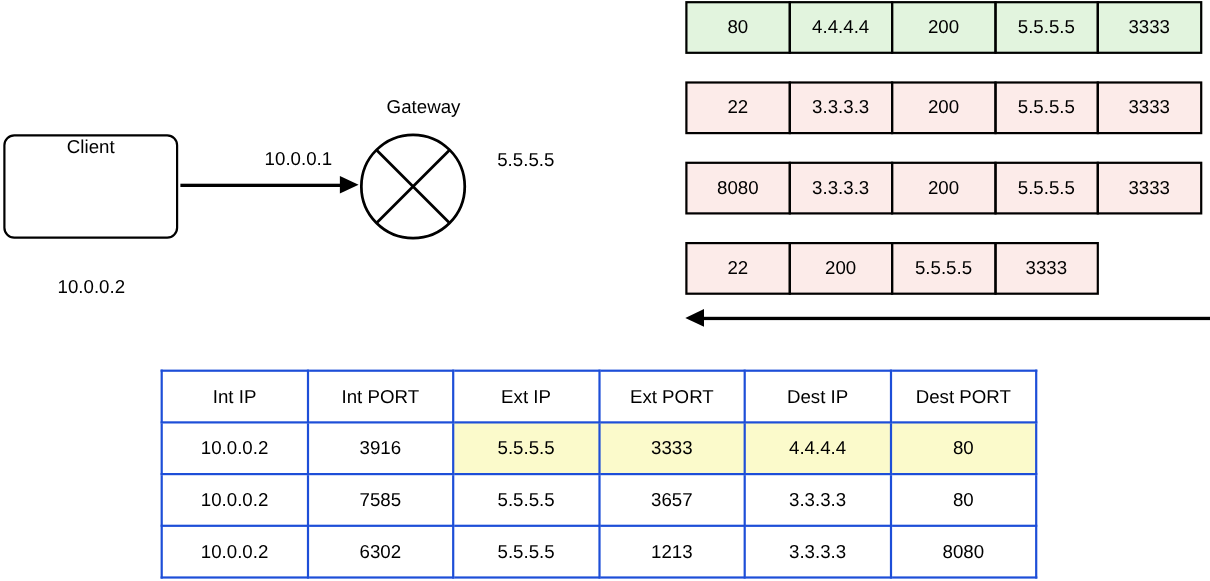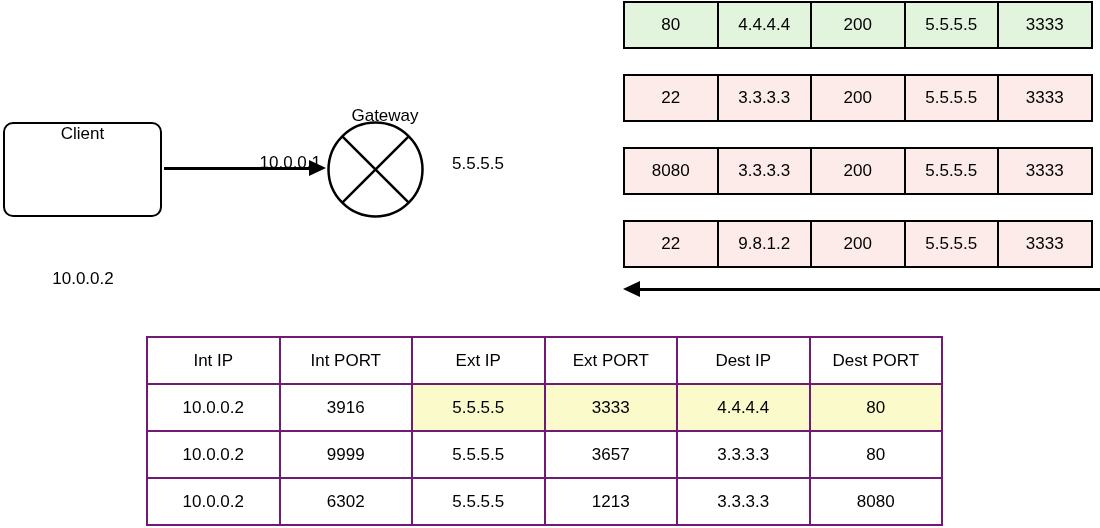--- a/index.html
+++ b/index.html
@@ -9,24 +9,24 @@
     font-family:"Liberation Sans", sans-serif; color:#000;
   }
 
   
   .client-box {
     position:absolute; left:3px; top:122px; width:159px; height:95px;
     border:2px solid #000; border-radius:10px; background:#fff;
     display:flex; justify-content:center;
     font-size:17px; box-sizing:border-box;
   }
-  .label { position:absolute; font-size:17px; white-space:nowrap;margin-top:18px; }
+  .label { position:absolute; font-size:17px; white-space:nowrap; }
   .client-ip   { left:3px;   top:251px; width:160px; text-align:center; }
   .gateway-lbl { left:330px; top:88px;  width:110px; text-align:center; }
-  .int-ip-lbl  { left:236px; top:135px; width:85px;  text-align:right; }
+  .int-ip-lbl  { left:217px; top:135px; width:85px;  text-align:right; }
   .ext-ip-lbl  { left:452px; top:136px; }
 
   
   .hline { position:absolute; background:#000; height:3px; }
   .arrow-line-right { left:164px; top:167px; width:146px; }
   .arrow-line-left  { left:638px; top:288px; width:462px; }
   .tri { position:absolute; width:0; height:0; }
   .tri-right { left:309px; top:160px;
     border-top:8px solid transparent; border-bottom:8px solid transparent;
     border-left:17px solid #000; }
@@ -46,21 +46,21 @@
   }
   .packet-cell:first-child { margin-left:0; }
   .pr-0 { top:1px; } .pr-1 { top:74px; } .pr-2 { top:147px; } .pr-3 { top:220px; }
 
   
   .nat-table {
     position:absolute; left:146px; top:336px;
     border-collapse:collapse; table-layout:fixed; width:797px;
   }
   .nat-table th, .nat-table td {
-    border:2px solid #701a75; height:45px; padding:0;
+    border:2px solid #1d4ed8; height:45px; padding:0;
     text-align:center; vertical-align:middle;
     font-size:17px; font-weight:normal; background:#fff;
   }
 </style>
 </head>
 <body>
 
 <div class="canvas">
 
   <div class="client-box">
@@ -96,21 +96,20 @@
   </div>
   <div class="packet-row pr-2" style="background: rgb(252, 235, 233);">
     <div class="packet-cell">8080</div>
     <div class="packet-cell">3.3.3.3</div>
     <div class="packet-cell">200</div>
     <div class="packet-cell">5.5.5.5</div>
     <div class="packet-cell">3333</div>
   </div>
   <div class="packet-row pr-3" style="background: rgb(252, 235, 233);">
     <div class="packet-cell">22</div>
-    <div class="packet-cell">9.8.1.2</div>
     <div class="packet-cell">200</div>
     <div class="packet-cell">5.5.5.5</div>
     <div class="packet-cell">3333</div>
   </div>
 
   <div class="tri tri-left"></div>
   <div class="hline arrow-line-left"></div>
 
   <table class="nat-table">
     <tbody>
@@ -125,21 +124,21 @@
     <tr>
       <td>10.0.0.2</td>
       <td>3916</td>
       <td style="background: rgb(251, 250, 203);">5.5.5.5</td>
       <td style="background: rgb(251, 250, 203);">3333</td>
       <td style="background: rgb(251, 250, 203);">4.4.4.4</td>
       <td style="background: rgb(251, 250, 203);">80</td>
     </tr>
     <tr>
       <td>10.0.0.2</td>
-      <td>9999</td>
+      <td>7585</td>
       <td>5.5.5.5</td>
       <td>3657</td>
       <td>3.3.3.3</td>
       <td>80</td>
     </tr>
     <tr>
       <td>10.0.0.2</td>
       <td>6302</td>
       <td>5.5.5.5</td>
       <td>1213</td>

